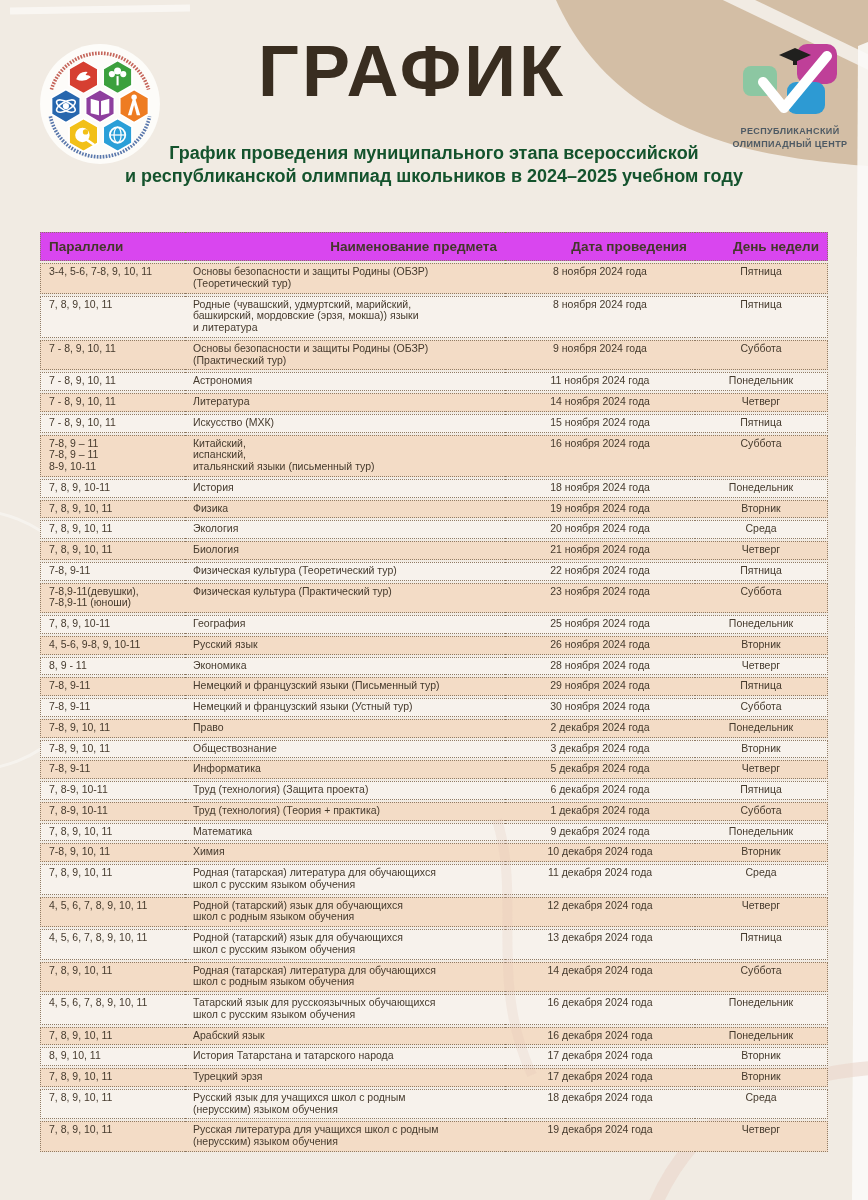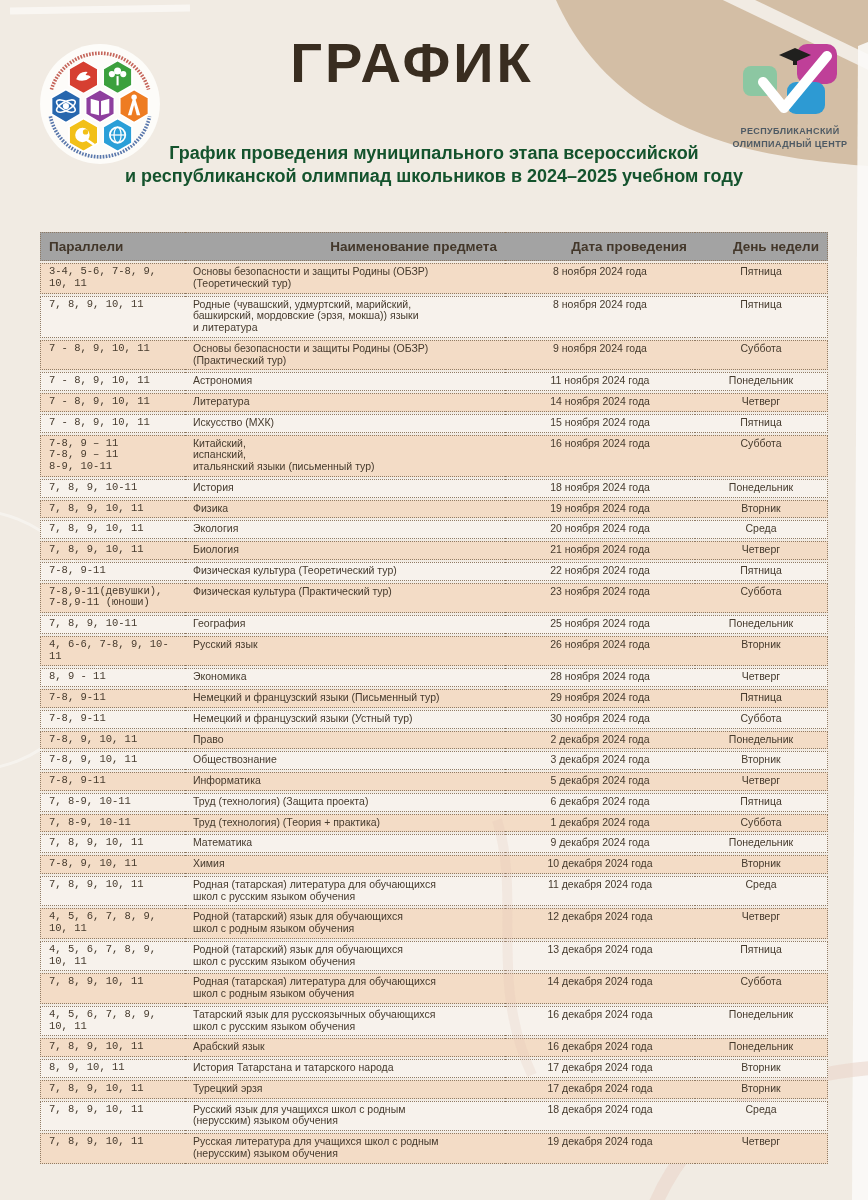--- a/index.html
+++ b/index.html
@@ -11,52 +11,52 @@
   }
   .deco{position:absolute;left:0;top:0;width:868px;height:1200px;z-index:0;pointer-events:none;}
   .deco-top{position:absolute;left:0;top:0;width:868px;height:1200px;z-index:3;pointer-events:none;}
   .content{position:relative;z-index:1;}
 
   
   .hdr{position:relative;height:210px;}
   .emblem{position:absolute;left:38px;top:42px;width:124px;height:124px;}
   .main-title{
     position:absolute;left:0;top:30px;width:824px;text-align:center;
-    font-size:56px;font-weight:bold;letter-spacing:3px;color:#392d20;
+    font-size:72px;font-weight:bold;letter-spacing:3px;color:#392d20;
   }
   .roc{position:absolute;left:730px;top:42px;width:120px;text-align:center;}
   .roc svg{display:block;margin:0 auto;}
   .roc-caption{
     margin-top:11px;font-size:9px;font-weight:bold;color:#4e5a64;
     letter-spacing:.4px;line-height:1.45;
   }
   .subtitle{
     position:absolute;left:0;top:142px;width:868px;text-align:center;
     font-size:18px;font-weight:bold;color:#14532d;line-height:1.3;
   }
 
   
   .tbl-wrap{position:absolute;left:40px;top:230px;width:788px;z-index:1;}
   table{border-collapse:separate;border-spacing:0 2px;width:788px;table-layout:fixed;}
   col.c1{width:145px;} col.c2{width:320px;} col.c3{width:190px;} col.c4{width:133px;}
   th{
-    background:#a3a3a3;color:#43372a;font-size:13.5px;font-weight:bold;
+    background:#d946ef;color:#43372a;font-size:13.5px;font-weight:bold;
     padding:6px 8px;vertical-align:middle;
     border-top:1px dotted #8d7963;border-bottom:1px dotted #8d7963;
   }
   th:first-child{text-align:left;border-left:1px dotted #8d7963;}
   th{text-align:right;}
   th:last-child{border-right:1px dotted #8d7963;}
   td{
     font-size:10.5px;line-height:1.12;color:#453a2d;
     padding:2px 8px 3px 8px;vertical-align:top;
     border-top:1px dotted #907b64;border-bottom:1px dotted #907b64;
     white-space:pre-line;
   }
-  td:first-child{border-left:1px dotted #907b64;font-family:Liberation Mono, monospace;}
+  td:first-child{border-left:1px dotted #907b64;}
   td:last-child{border-right:1px dotted #907b64;}
   tbody tr:nth-child(odd) td{background:#f3dcc6;}
   tbody tr:nth-child(even) td{background:#f7f2ec;}
   td.c-date,td.c-day{text-align:center;white-space:normal;}
 </style>
 </head>
 <body>
 
 <svg class="deco" viewBox="0 0 868 1200">
   <path d="M556,0 C588,72 652,128 762,152 C800,160 840,164 868,166 L868,0 Z" fill="#d3bea5"></path>
@@ -236,21 +236,21 @@
             <td class="c-date">23 ноября 2024 года</td>
             <td class="c-day">Суббота</td>
           </tr>
           <tr>
             <td class="c-parallels">7, 8, 9, 10-11</td>
             <td class="c-subject">География</td>
             <td class="c-date">25 ноября 2024 года</td>
             <td class="c-day">Понедельник</td>
           </tr>
           <tr>
-            <td class="c-parallels">4, 6-6, 7-8, 9, 10-11</td>
+            <td class="c-parallels">4, 5-6, 9-8, 9, 10-11</td>
             <td class="c-subject">Русский язык</td>
             <td class="c-date">26 ноября 2024 года</td>
             <td class="c-day">Вторник</td>
           </tr>
           <tr>
             <td class="c-parallels">8, 9 - 11</td>
             <td class="c-subject">Экономика</td>
             <td class="c-date">28 ноября 2024 года</td>
             <td class="c-day">Четверг</td>
           </tr>

